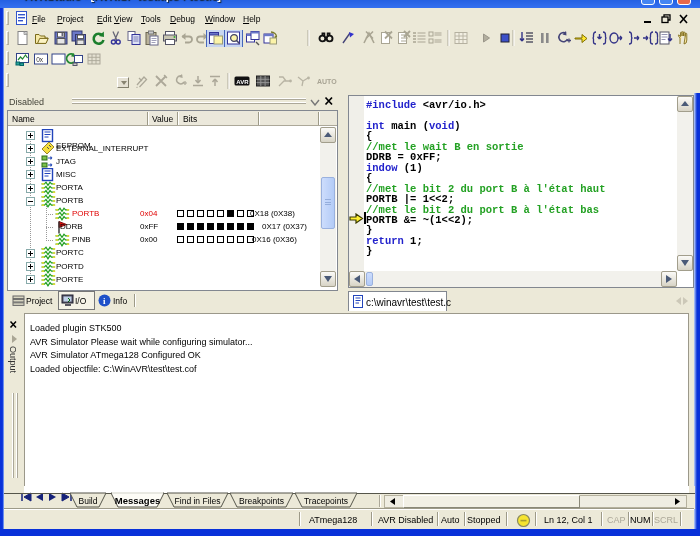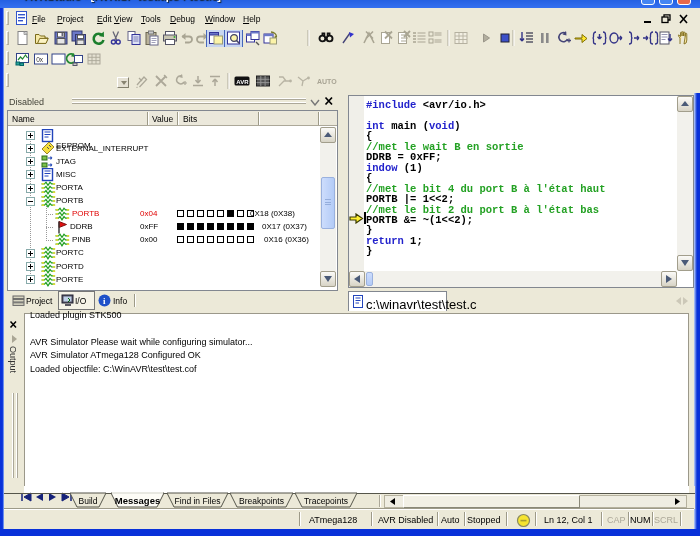--- a/index.html
+++ b/index.html
@@ -416,21 +416,21 @@
 <div class="a" style="left:217px;top:209.7px;width:7px;height:7px;border:1px solid #000;background:#fff"></div>
 <div class="a" style="left:227px;top:209.7px;width:7px;height:7px;border:1px solid #000;background:#000"></div>
 <div class="a" style="left:237px;top:209.7px;width:7px;height:7px;border:1px solid #000;background:#fff"></div>
 <div class="a" style="left:247px;top:209.7px;width:7px;height:7px;border:1px solid #000;background:#fff"></div>
 <div class="trow a" style="left:250px;top:209.2px">0X18 (0X38)</div>
 <div class="a" style="left:46px;top:227.2px;width:8px;height:1px;background-image:repeating-linear-gradient(90deg,#999 0 1px,transparent 1px 2px)"></div>
 <svg class="a" style="left:55px;top:220.2px" width="15" height="14" viewBox="0 0 15 14">
     <path d="M4 1.5 L11.5 4.5 L4 7.5 Z" fill="#E01010" stroke="#801010"></path>
     <path d="M4 1.5 V13.5" stroke="#333" stroke-width="1.4"></path>
   </svg>
-<div class="trow a" style="left:70px;top:222.2px;color:#000">DDRB</div>
+<div class="trow a" style="left:60px;top:222.2px;color:#000">DDRB</div>
 <div class="trow a" style="left:140px;top:222.2px;color:#000">0xFF</div>
 <div class="a" style="left:177px;top:222.8px;width:7px;height:7px;border:1px solid #000;background:#000"></div>
 <div class="a" style="left:187px;top:222.8px;width:7px;height:7px;border:1px solid #000;background:#000"></div>
 <div class="a" style="left:197px;top:222.8px;width:7px;height:7px;border:1px solid #000;background:#000"></div>
 <div class="a" style="left:207px;top:222.8px;width:7px;height:7px;border:1px solid #000;background:#000"></div>
 <div class="a" style="left:217px;top:222.8px;width:7px;height:7px;border:1px solid #000;background:#000"></div>
 <div class="a" style="left:227px;top:222.8px;width:7px;height:7px;border:1px solid #000;background:#000"></div>
 <div class="a" style="left:237px;top:222.8px;width:7px;height:7px;border:1px solid #000;background:#000"></div>
 <div class="a" style="left:247px;top:222.8px;width:7px;height:7px;border:1px solid #000;background:#000"></div>
 <div class="trow a" style="left:262px;top:222.2px">0X17 (0X37)</div>
@@ -449,21 +449,21 @@
 <div class="trow a" style="left:72px;top:235.4px;color:#000">PINB</div>
 <div class="trow a" style="left:140px;top:235.4px;color:#000">0x00</div>
 <div class="a" style="left:177px;top:235.9px;width:7px;height:7px;border:1px solid #000;background:#fff"></div>
 <div class="a" style="left:187px;top:235.9px;width:7px;height:7px;border:1px solid #000;background:#fff"></div>
 <div class="a" style="left:197px;top:235.9px;width:7px;height:7px;border:1px solid #000;background:#fff"></div>
 <div class="a" style="left:207px;top:235.9px;width:7px;height:7px;border:1px solid #000;background:#fff"></div>
 <div class="a" style="left:217px;top:235.9px;width:7px;height:7px;border:1px solid #000;background:#fff"></div>
 <div class="a" style="left:227px;top:235.9px;width:7px;height:7px;border:1px solid #000;background:#fff"></div>
 <div class="a" style="left:237px;top:235.9px;width:7px;height:7px;border:1px solid #000;background:#fff"></div>
 <div class="a" style="left:247px;top:235.9px;width:7px;height:7px;border:1px solid #000;background:#fff"></div>
-<div class="trow a" style="left:264px;top:235.4px">0X16 (0X36)</div>
+<div class="trow a" style="left:252px;top:235.4px">0X16 (0X36)</div>
 <div class="a" style="left:26px;top:248.9px;width:9px;height:9px;border:1px solid #8AA;background:#fff"></div>
 <div class="a" style="left:28px;top:252.9px;width:5px;height:1px;background:#000"></div>
 <div class="a" style="left:30px;top:250.9px;width:1px;height:5px;background:#000"></div>
 <svg class="a" style="left:41px;top:246.4px" width="15" height="14" viewBox="0 0 15 14">
     <path d="M0.5 2.8 h3 l1.5-1.6 2 3.2 2-3.2 1.5 1.6 h3.5" fill="none" stroke="#1E9E1E" stroke-width="1.2"></path>
     <path d="M0.5 7 h3 l1.5-1.6 2 3.2 2-3.2 1.5 1.6 h3.5" fill="none" stroke="#1E9E1E" stroke-width="1.2"></path>
     <path d="M0.5 11.2 h3 l1.5-1.6 2 3.2 2-3.2 1.5 1.6 h3.5" fill="none" stroke="#1E9E1E" stroke-width="1.2"></path>
     <rect x="0.8" y="2" width="2.4" height="1.6" fill="#E0DA30"></rect>
     <rect x="11.8" y="2" width="2.4" height="1.6" fill="#E0DA30"></rect>
     <rect x="0.8" y="6.2" width="2.4" height="1.6" fill="#E0DA30"></rect>
@@ -541,21 +541,21 @@
 </div>
 <div class="a" style="left:348px;top:95px;width:346px;height:193px;background:#fff;border:1px solid #828790"></div>
 <div class="a" style="left:349px;top:96px;width:15px;height:175px;background:#F0EFE9"></div>
 <div class="cl a" style="top:99.0px"><span class="kw">#include</span><span> &lt;avr/io.h&gt;</span></div>
 <div class="cl a" style="top:119.9px"><span class="kw">int</span><span> main (</span><span class="kw">void</span><span>)</span></div>
 <div class="cl a" style="top:130.3px"><span>{</span></div>
 <div class="cl a" style="top:140.8px"><span class="cm">//met le wait B en sortie</span></div>
 <div class="cl a" style="top:151.2px"><span>DDRB = 0xFF;</span></div>
 <div class="cl a" style="top:161.7px"><span class="kw">indow</span><span> (1)</span></div>
 <div class="cl a" style="top:172.1px"><span>{</span></div>
-<div class="cl a" style="top:182.6px"><span class="cm">//met le bit 4 du port B à l'état haut</span></div>
+<div class="cl a" style="top:182.6px"><span class="cm">//met le bit 2 du port B à l'état haut</span></div>
 <div class="cl a" style="top:193.1px"><span>PORTB |= 1&lt;&lt;2;</span></div>
 <div class="cl a" style="top:203.5px"><span class="cm">//met le bit 2 du port B à l'état bas</span></div>
 <div class="cl a" style="top:213.9px"><span>PORTB &amp;= ~(1&lt;&lt;2);</span></div>
 <div class="cl a" style="top:224.4px"><span>}</span></div>
 <div class="cl a" style="top:234.8px"><span class="kw">return</span><span> 1;</span></div>
 <div class="cl a" style="top:245.3px"><span>}</span></div>
 <svg class="a" style="left:349px;top:213px" width="15" height="11" viewBox="0 0 15 11">
 <path d="M1 4 H7 V1 L13.5 5.5 L7 10 V7 H1 Z" fill="#FFF032" stroke="#3a3a00" stroke-width="1.2"></path>
   </svg>
 <div class="a" style="left:364px;top:212px;width:1.5px;height:12px;background:#000"></div>
@@ -576,38 +576,38 @@
 <div class="a" style="left:661px;top:271px;width:16px;height:16px;background:linear-gradient(#FBFAF7,#D8D4C6);border:1px solid #A29E8C;border-radius:2px"></div>
 <svg class="a" style="left:666px;top:275px" width="6" height="8">
     <path d="M0 0 L6 4 L0 8 Z" fill="#4A5A77"></path>
   </svg>
 <div class="a" style="left:366px;top:272px;width:7px;height:14px;background:linear-gradient(#CDDDFC,#B3CBF7);border:1px solid #9AB1DE;border-radius:2px"></div>
 <div class="a" style="left:348px;top:291px;width:99px;height:20px;background:#fff;border:1px solid #828790;border-bottom:none">
 <svg class="a" style="left:3px;top:3px" width="12" height="13" viewBox="0 0 12 13">
       <rect x="1.5" y="0.5" width="9" height="12" fill="#fff" stroke="#2244BB"></rect>
       <path d="M3.5 3h5M3.5 5.5h5M3.5 8h3.5" stroke="#2244BB" stroke-width="1"></path>
     </svg>
-<div class="a" style="left:17px;top:5px;font-size:13px">c:\winavr\test\test.c</div>
+<div class="a" style="left:17px;top:5px;font-size:10px">c:\winavr\test\test.c</div>
 </div>
 <svg class="a" style="left:676px;top:297px" width="20" height="8">
     <path d="M5 0 L0 4 L5 8 Z M7 0 L12 4 L7 8 Z" fill="#CCC8B8"></path>
   </svg>
 <div class="a" style="left:5px;top:313px;width:19px;height:180px">
 <svg class="a" style="left:4px;top:7px" width="9" height="9">
       <path d="M1.5 1.5 L7 7.5 M7 1.5 L1.5 7.5" stroke="#000" stroke-width="1.5"></path>
     </svg>
 <svg class="a" style="left:6px;top:22px" width="7" height="8">
       <path d="M1 0 L6 4 L1 8 Z" fill="#AAA695"></path>
     </svg>
 <div class="a" style="left:3px;top:33px;font-size:9px;color:#333;writing-mode:vertical-lr">Output</div>
 <div class="a" style="left:7px;top:80px;width:2px;height:85px;border-left:1px solid #fff;border-right:1px solid #ACA899"></div>
 <div class="a" style="left:11px;top:80px;width:2px;height:85px;border-left:1px solid #fff;border-right:1px solid #ACA899"></div>
 </div>
 <div class="a" style="left:24px;top:313px;width:665px;height:180px;background:#fff;border:1px solid #9B988A;border-bottom:1px solid #706E62"></div>
-<div class="outline a" style="top:310px">Loaded plugin STK500</div>
+<div class="outline a" style="top:323px">Loaded plugin STK500</div>
 <div class="outline a" style="top:337px">AVR Simulator Please wait while configuring simulator...</div>
 <div class="outline a" style="top:350px">AVR Simulator ATmega128 Configured OK</div>
 <div class="outline a" style="top:364px">Loaded objectfile: C:\WinAVR\test\test.cof</div>
 <svg class="a" style="left:4px;top:486px" width="691" height="23" viewBox="0 0 691 23">
     <rect x="0" y="0" width="691" height="23" fill="#ECE9D8"></rect>
     <rect x="20" y="0" width="665" height="7" fill="#fff"></rect>
     <g fill="#16227A" stroke="#16227A">
       <path d="M18 7 v8" stroke-width="1.5" fill="none"></path>
       <path d="M27 7 L20 11 L27 15 Z"></path>
     </g>

